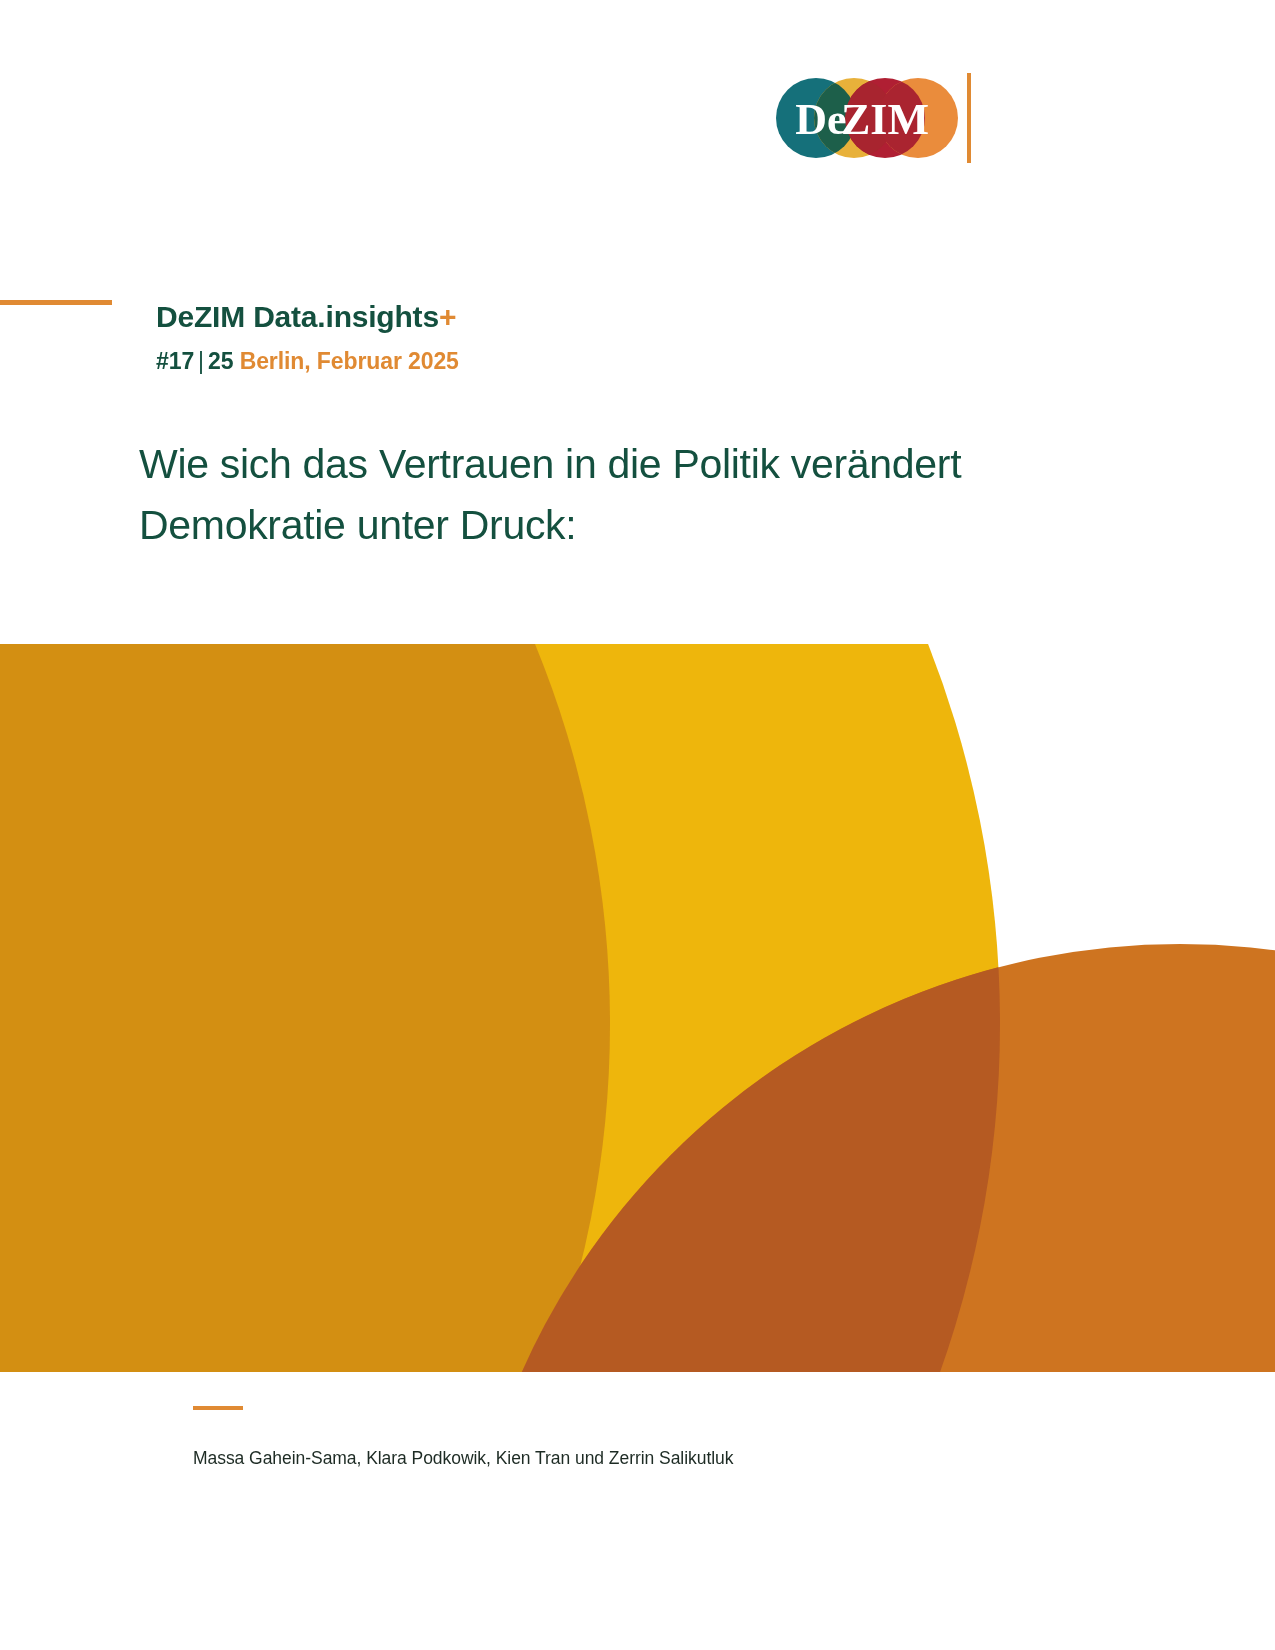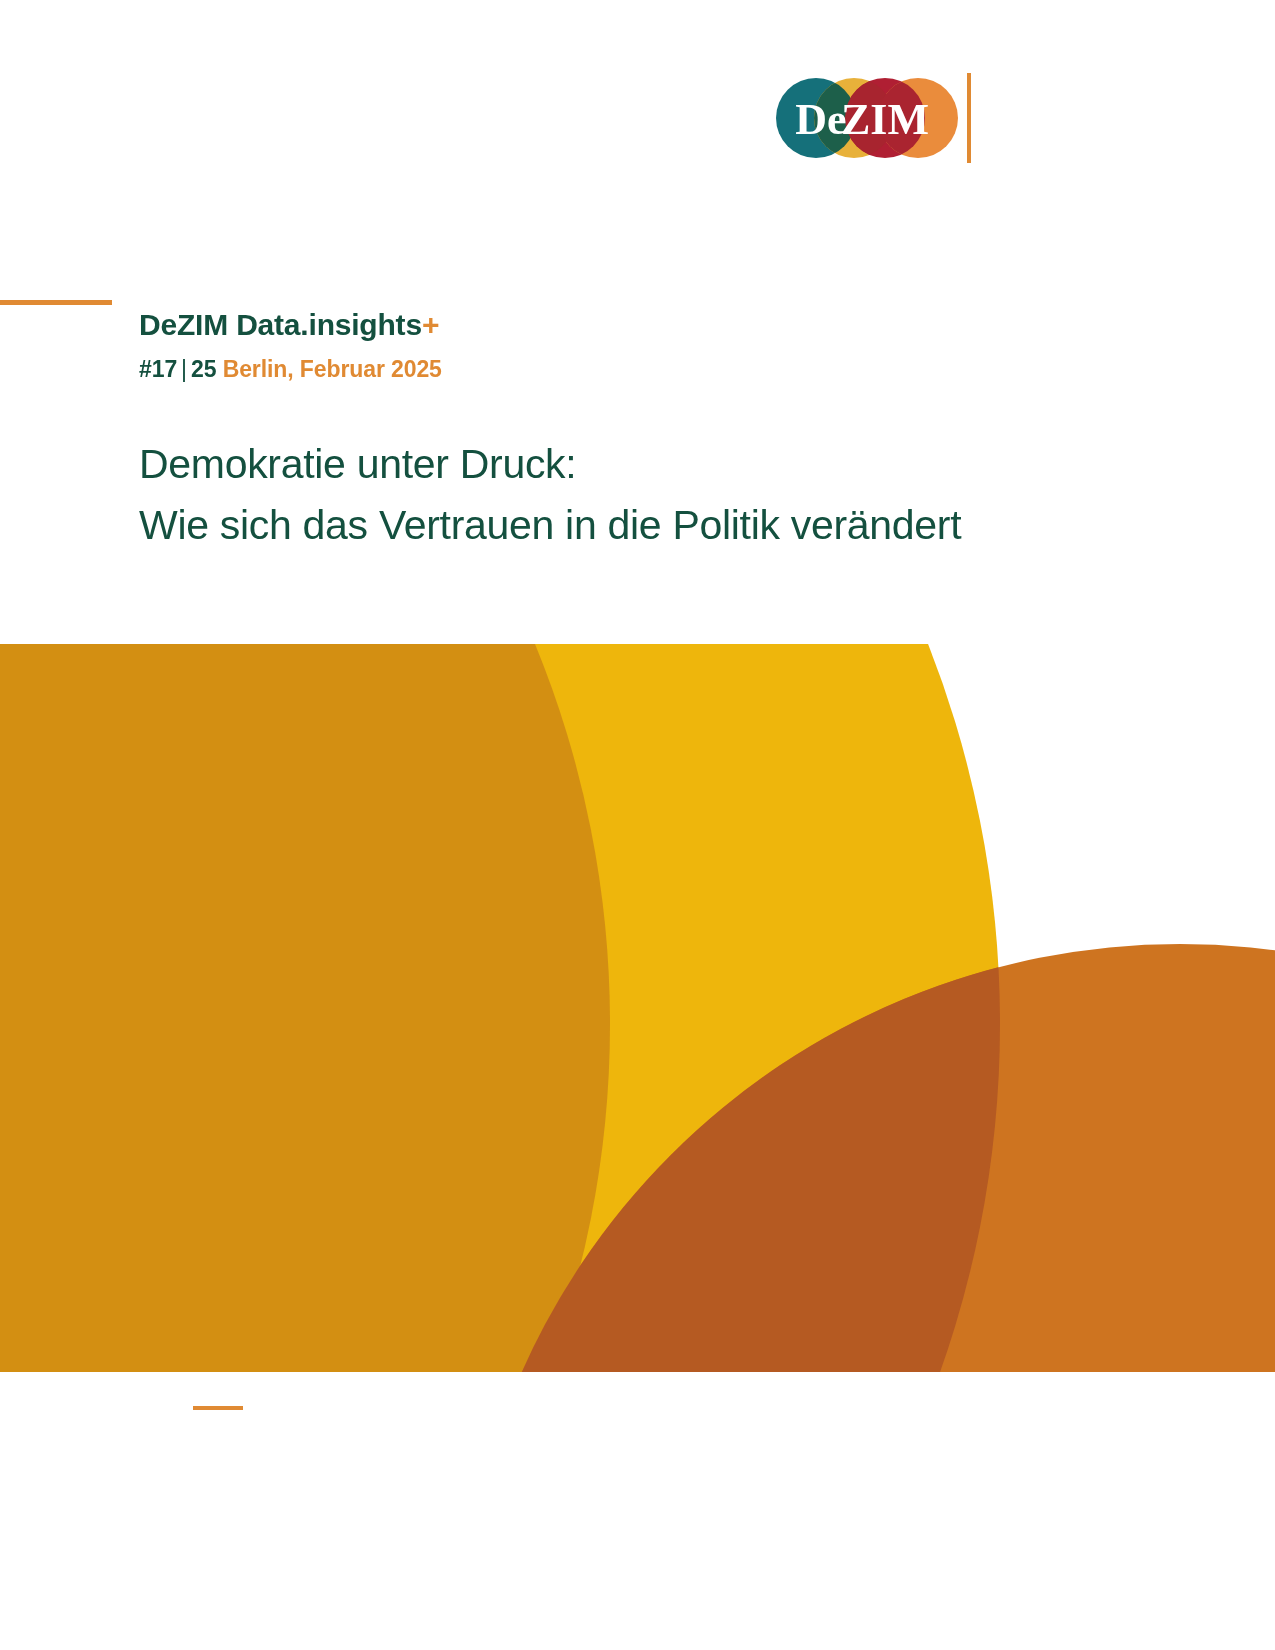--- a/index.html
+++ b/index.html
@@ -60,24 +60,23 @@
     left: 0;
     top: 300px;
     width: 112px;
     height: 5px;
     background: #e08a33;
   }
 
   
   #series-block {
     position: absolute;
-    left: 139px;
+    left: 156px;
     top: 300px;
     width: 900px;
-    margin-top: 8px;
   }
   #series-title {
     color: #14503f;
     font-size: 30px;
     font-weight: bold;
     letter-spacing: -0.2px;
     line-height: 1.15;
     white-space: nowrap;
   }
   #series-title .plus {
@@ -193,22 +192,22 @@
     <div id="series-title">
       <span>DeZIM Data.insights</span><span class="plus">+</span>
     </div>
     <div id="issue-line">
       <span class="issue-num">#17</span><span class="issue-sep">|</span><span class="issue-num">25</span>
       <span class="issue-place">Berlin, Februar 2025</span>
     </div>
   </div>
 
   <div id="main-title">
+    <span class="tline">Wie sich das Vertrauen in die Politik verändert</span>
     <span class="tline">Demokratie unter Druck:</span>
-    <span class="tline">Wie sich das Vertrauen in die Politik verändert</span>
   </div>
 
   <div id="band">
     <svg width="1275" height="728" viewBox="0 0 1275 728" xmlns="http://www.w3.org/2000/svg">
       <defs>
         <clipPath id="bandClip">
             <rect x="0" y="0" width="1275" height="728"></rect>
           </clipPath>
         <clipPath id="goldClip">
             <circle cx="-40" cy="380" r="1040"></circle>
@@ -224,14 +223,15 @@
 
         <g clip-path="url(#goldClip)">
           <circle cx="1180" cy="1020" r="720" fill="#b55a22"></circle>
         </g>
       </g>
     </svg>
   </div>
 
   <div id="author-rule"></div>
 
+  <div id="authors">Massa Gahein-Sama, Klara Podkowik, Kien Tran und Zerrin Salikutluk</div>
 
 </div>
 
 </body></html>

